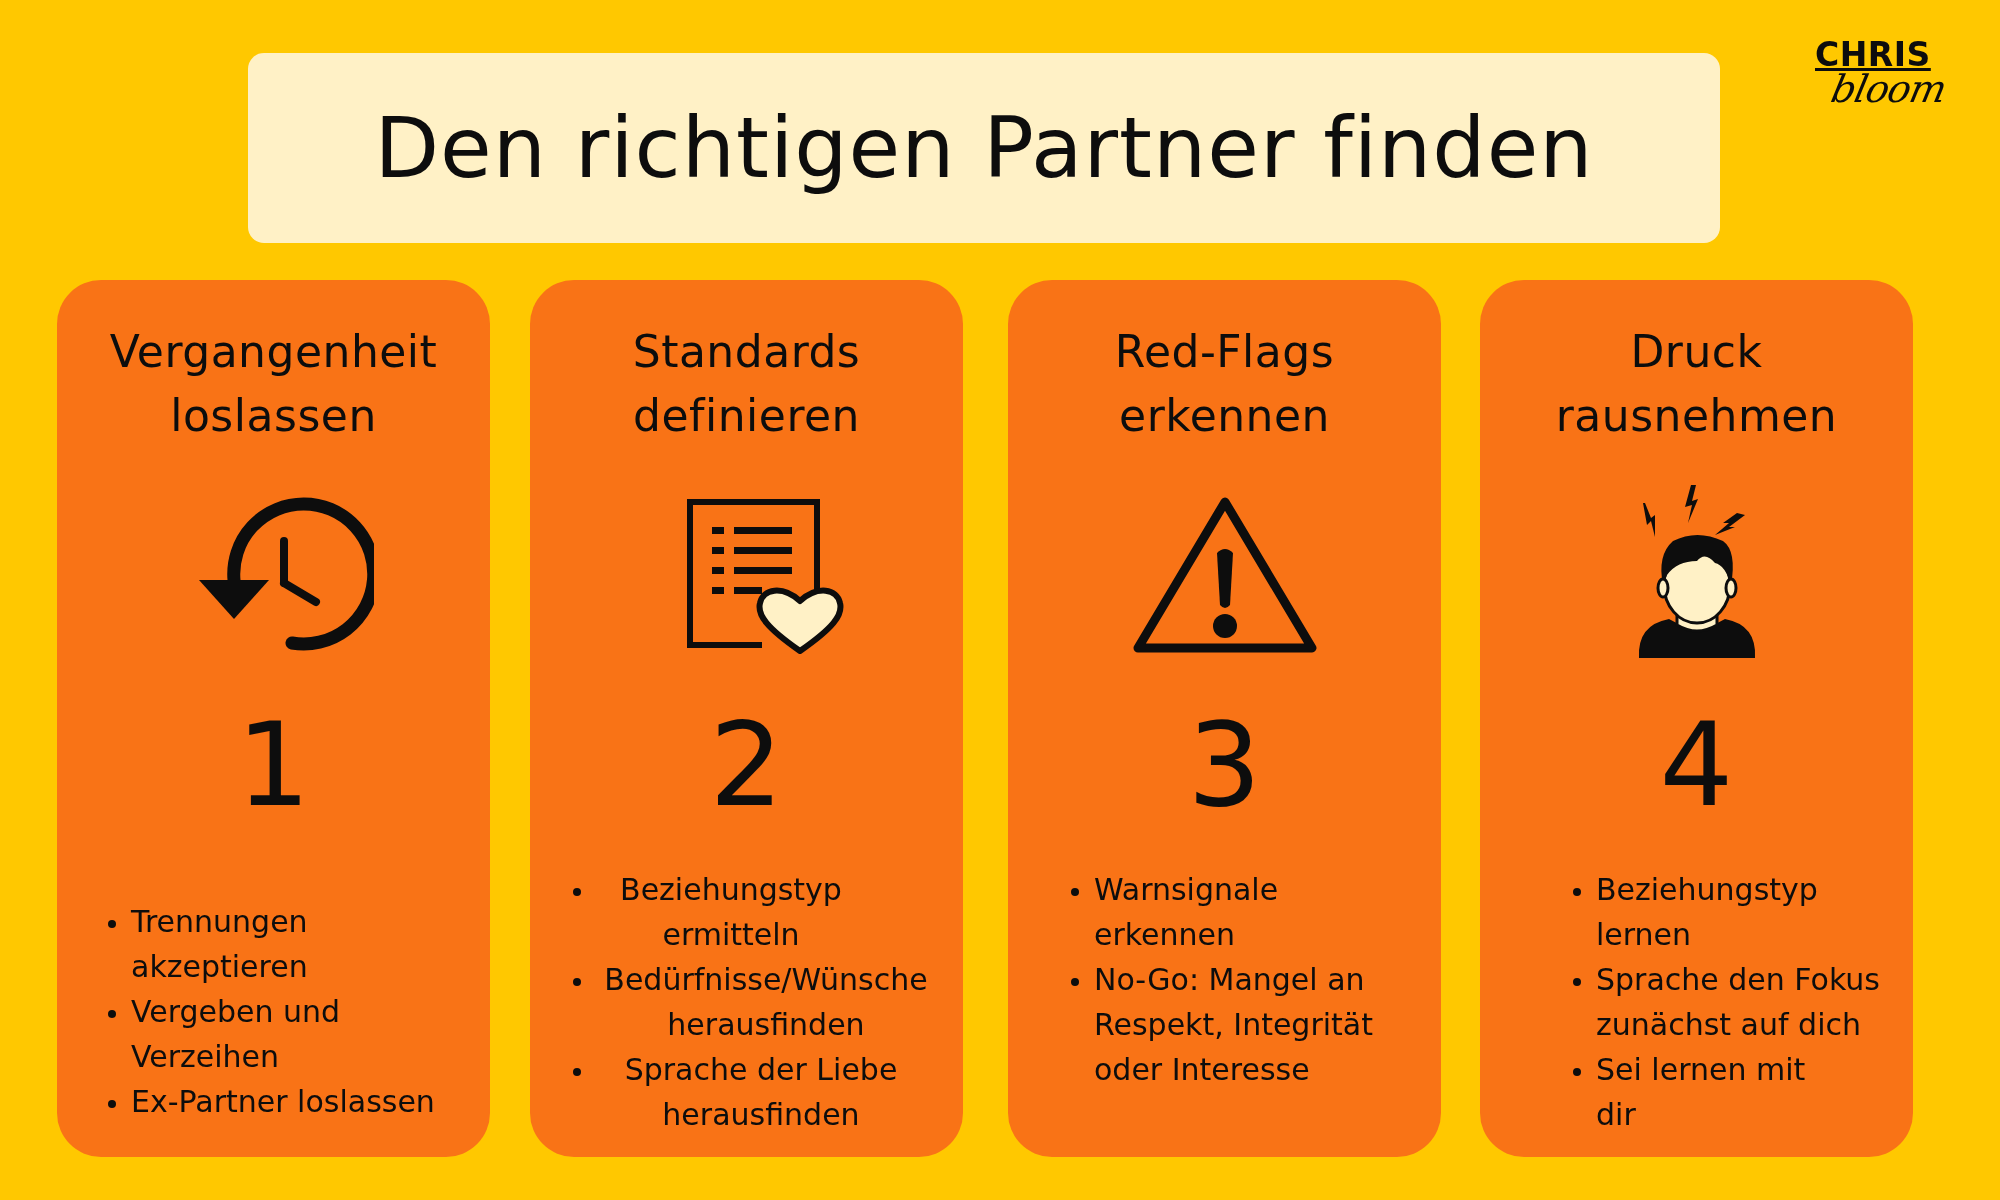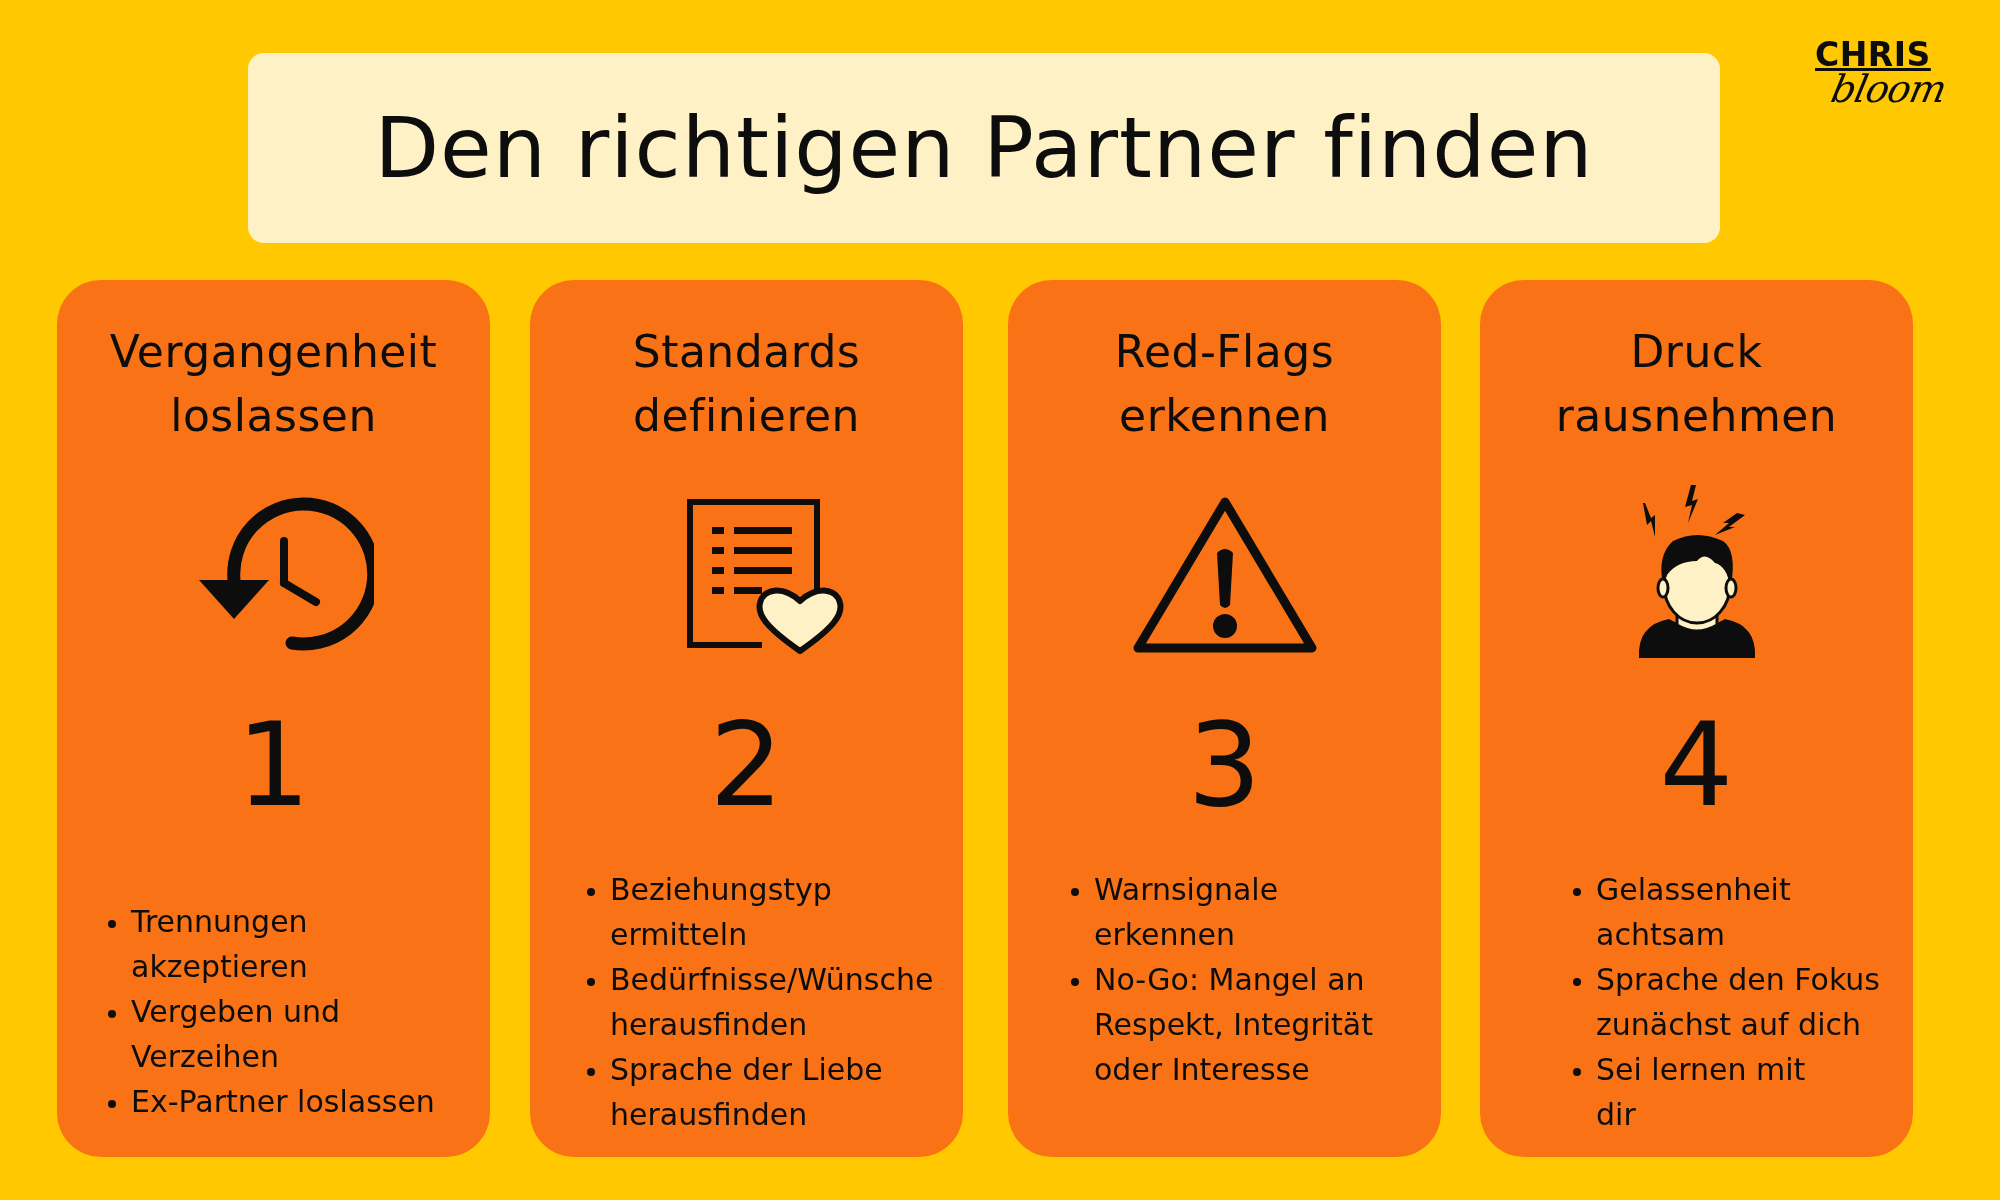--- a/index.html
+++ b/index.html
@@ -104,21 +104,21 @@
       <rect x="87" y="42" width="58" height="7" fill="#0d0d0d"></rect>
     <rect x="65" y="62" width="12" height="7" fill="#0d0d0d"></rect>
       <rect x="87" y="62" width="58" height="7" fill="#0d0d0d"></rect>
     <rect x="65" y="82" width="12" height="7" fill="#0d0d0d"></rect>
       <rect x="87" y="82" width="58" height="7" fill="#0d0d0d"></rect>
     <rect x="65" y="102" width="12" height="7" fill="#0d0d0d"></rect>
       <rect x="87" y="102" width="28" height="7" fill="#0d0d0d"></rect>
     <path d="M153 166 C 120 143, 110 130, 113 118 C 116 104, 135 100, 153 116 C 171 100, 190 104, 193 118 C 196 130, 186 143, 153 166 Z" fill="#FFF1C6" stroke="#0d0d0d" stroke-width="6" stroke-linejoin="round"></path>
   </svg>
   <div class="card-number">2</div>
-  <ul class="card-list" style="left:46px; width:380px;">
+  <ul class="card-list" style="left:32px; width:380px;text-align:center;">
     <li style="width:270px;">Beziehungstyp ermitteln</li>
     <li style="word-break:break-all; width:340px;">Bedürfnisse/Wünsche herausfinden</li>
     <li style="width:330px;">Sprache der Liebe herausfinden</li>
   </ul>
 </div>
 
 <div class="card" style="left:1008px;">
   <div class="card-title">
     <div>Red-Flags</div>
     <div>erkennen</div>
@@ -146,17 +146,17 @@
     <polygon points="140,28 126,38 132,38 118,50 138,42 132,42 148,30" fill="#0d0d0d"></polygon>
     <path d="M42 173 Q 40 140 72 134 Q 85 142 100 142 Q 115 142 128 134 Q 160 140 158 173 Z" fill="#0d0d0d"></path>
     <path d="M80 128 L 80 140 Q 100 152 120 140 L 120 128 Z" fill="#FFF1C6" stroke="#0d0d0d" stroke-width="3"></path>
     <ellipse cx="100" cy="100" rx="33" ry="38" fill="#FFF1C6" stroke="#0d0d0d" stroke-width="3"></ellipse>
     <path d="M66 100 Q 60 70 76 56 Q 100 44 126 56 Q 140 66 134 100 Q 128 80 118 78 Q 108 66 100 76 Q 80 76 70 90 Z" fill="#0d0d0d"></path>
     <ellipse cx="66" cy="103" rx="5" ry="9" fill="#FFF1C6" stroke="#0d0d0d" stroke-width="3"></ellipse>
     <ellipse cx="134" cy="103" rx="5" ry="9" fill="#FFF1C6" stroke="#0d0d0d" stroke-width="3"></ellipse>
   </svg>
   <div class="card-number">4</div>
   <ul class="card-list" style="left:82px; width:340px;">
-    <li style="width:230px;">Gelassenheit achtsam</li>
+    <li style="width:230px;">Beziehungstyp lernen</li>
     <li style="width:320px;">Sprache den Fokus zunächst auf dich</li>
     <li style="width:240px;">Sei lernen mit dir</li>
   </ul>
 </div>
 
 </body></html>

